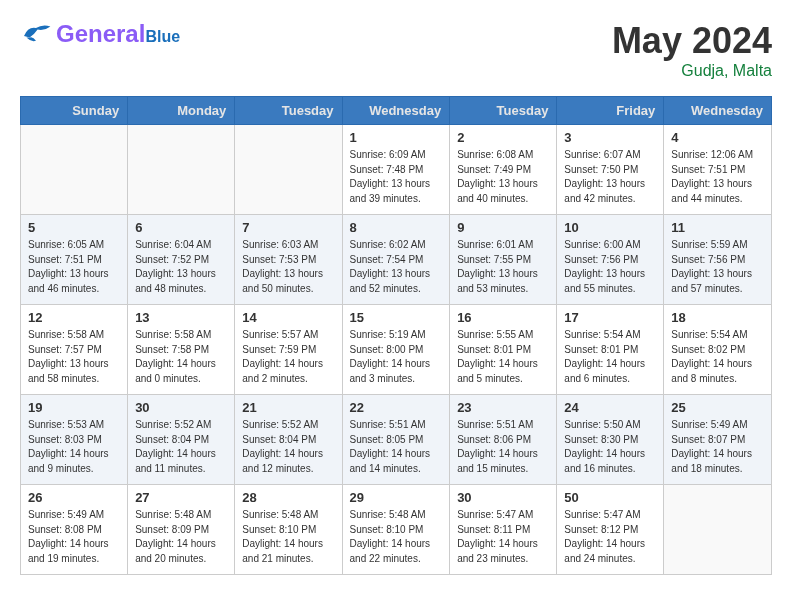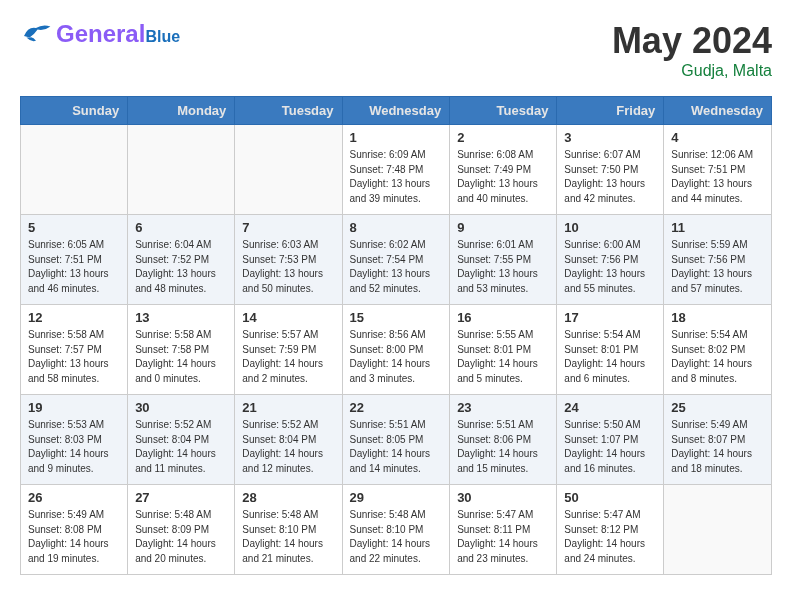--- a/index.html
+++ b/index.html
@@ -227,21 +227,21 @@
         </td>
         <td>
           <span class="day-number">14</span>
           <div class="day-info" style="white-space: pre-line;">Sunrise: 5:57 AM
 Sunset: 7:59 PM
 Daylight: 14 hours
 and 2 minutes.</div>
         </td>
         <td>
           <span class="day-number">15</span>
-          <div class="day-info" style="white-space: pre-line;">Sunrise: 8:56 AM
+          <div class="day-info" style="white-space: pre-line;">Sunrise: 5:19 AM
 Sunset: 8:00 PM
 Daylight: 14 hours
 and 3 minutes.</div>
         </td>
         <td>
           <span class="day-number">16</span>
           <div class="day-info" style="white-space: pre-line;">Sunrise: 5:55 AM
 Sunset: 8:01 PM
 Daylight: 14 hours
 and 5 minutes.</div>
@@ -293,21 +293,21 @@
         <td>
           <span class="day-number">23</span>
           <div class="day-info" style="white-space: pre-line;">Sunrise: 5:51 AM
 Sunset: 8:06 PM
 Daylight: 14 hours
 and 15 minutes.</div>
         </td>
         <td>
           <span class="day-number">24</span>
           <div class="day-info" style="white-space: pre-line;">Sunrise: 5:50 AM
-Sunset: 1:07 PM
+Sunset: 8:30 PM
 Daylight: 14 hours
 and 16 minutes.</div>
         </td>
         <td>
           <span class="day-number">25</span>
           <div class="day-info" style="white-space: pre-line;">Sunrise: 5:49 AM
 Sunset: 8:07 PM
 Daylight: 14 hours
 and 18 minutes.</div>
         </td>

